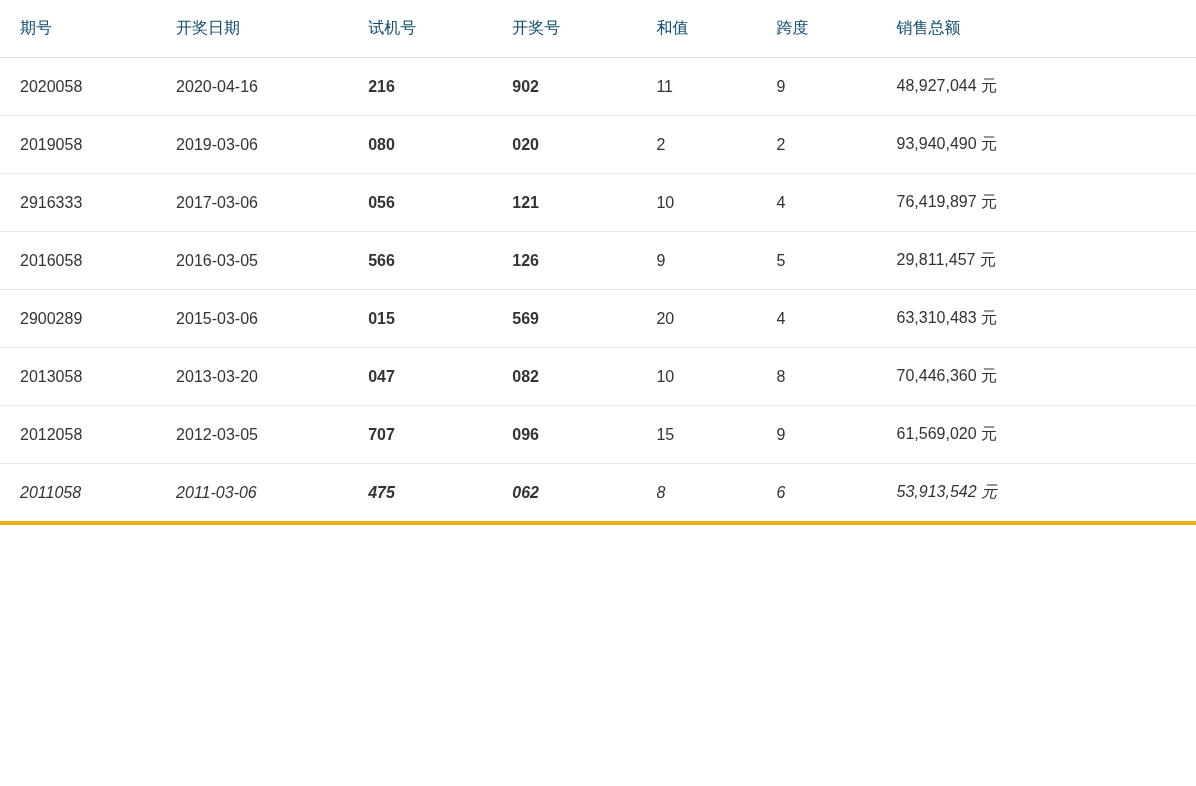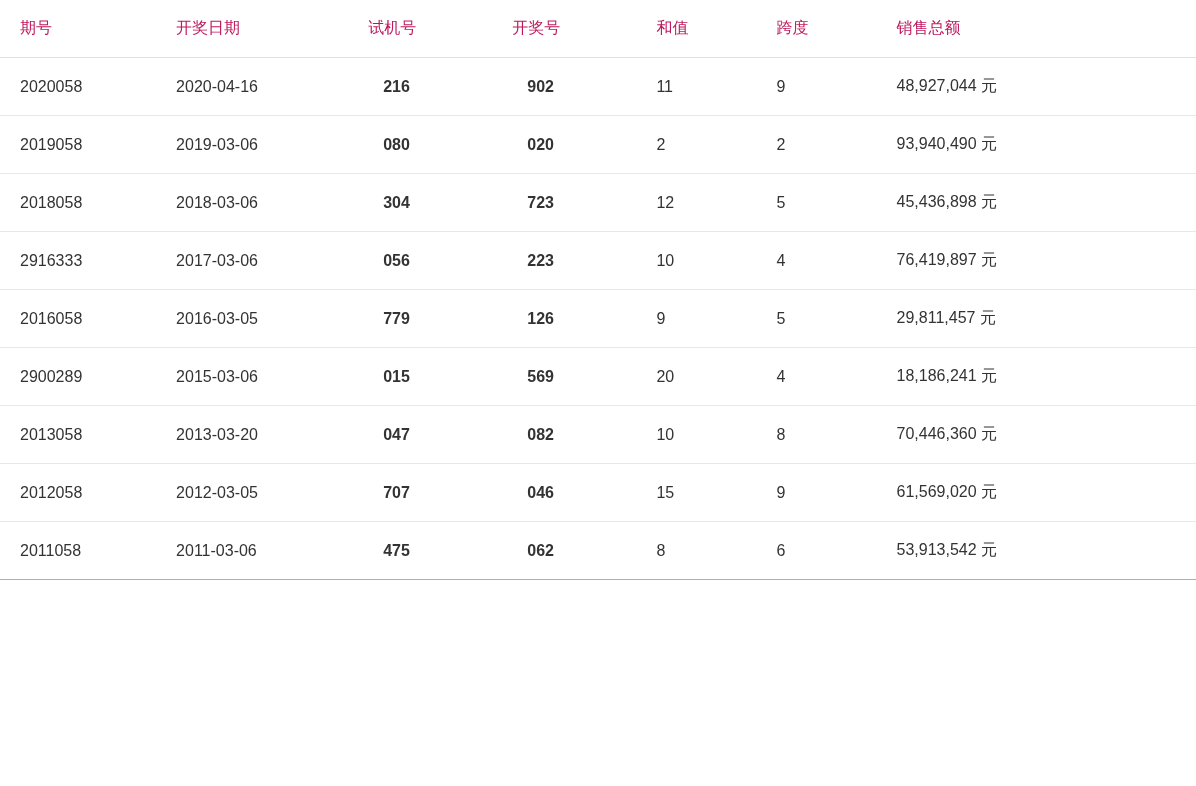--- a/index.html
+++ b/index.html
@@ -29,39 +29,39 @@
 
     thead tr {
       border-bottom: 1px solid #e0e0e0;
     }
 
     th {
       text-align: left;
       padding: 18px 20px;
       font-weight: normal;
       font-size: 16px;
-      color: #be185d;
+      color: #0c4a6e;
       border-bottom: 1px solid #e0e0e0;
     }
 
     td {
       padding: 18px 20px;
       font-size: 16px;
       color: #333;
       border-bottom: 1px solid #e8e8e8;
       vertical-align: middle;
     }
 
     tbody tr:last-child td {
-      border-bottom: 1px solid #eab308;
+      border-bottom: 4px solid #eab308;
+      font-style: italic;
     }
 
     .bold-num {
       font-weight: bold;
-      margin-left: 15px;
     }
 
     col.col-qihao   { width: 130px; }
     col.col-date    { width: 160px; }
     col.col-shiji   { width: 120px; }
     col.col-kaijang { width: 120px; }
     col.col-hezhi   { width: 100px; }
     col.col-kuadu   { width: 100px; }
     col.col-sales   { width: 266px; }
   </style>
@@ -103,69 +103,60 @@
         <tr>
           <td>2019058</td>
           <td>2019-03-06</td>
           <td><span class="bold-num">080</span></td>
           <td><span class="bold-num">020</span></td>
           <td>2</td>
           <td>2</td>
           <td>93,940,490 元</td>
         </tr>
         <tr>
-          <td>2018058</td>
-          <td>2018-03-06</td>
-          <td><span class="bold-num">304</span></td>
-          <td><span class="bold-num">723</span></td>
-          <td>12</td>
-          <td>5</td>
-          <td>45,436,898 元</td>
-        </tr>
-        <tr>
           <td>2916333</td>
           <td>2017-03-06</td>
           <td><span class="bold-num">056</span></td>
-          <td><span class="bold-num">223</span></td>
+          <td><span class="bold-num">121</span></td>
           <td>10</td>
           <td>4</td>
           <td>76,419,897 元</td>
         </tr>
         <tr>
           <td>2016058</td>
           <td>2016-03-05</td>
-          <td><span class="bold-num">779</span></td>
+          <td><span class="bold-num">566</span></td>
           <td><span class="bold-num">126</span></td>
           <td>9</td>
           <td>5</td>
           <td>29,811,457 元</td>
         </tr>
         <tr>
           <td>2900289</td>
           <td>2015-03-06</td>
           <td><span class="bold-num">015</span></td>
           <td><span class="bold-num">569</span></td>
           <td>20</td>
           <td>4</td>
-          <td>18,186,241 元</td>
+          <td>63,310,483 元</td>
         </tr>
         <tr>
           <td>2013058</td>
           <td>2013-03-20</td>
           <td><span class="bold-num">047</span></td>
           <td><span class="bold-num">082</span></td>
           <td>10</td>
           <td>8</td>
           <td>70,446,360 元</td>
         </tr>
         <tr>
           <td>2012058</td>
           <td>2012-03-05</td>
           <td><span class="bold-num">707</span></td>
-          <td><span class="bold-num">046</span></td>
+          <td><span class="bold-num">096</span></td>
           <td>15</td>
           <td>9</td>
           <td>61,569,020 元</td>
         </tr>
         <tr>
           <td>2011058</td>
           <td>2011-03-06</td>
           <td><span class="bold-num">475</span></td>
           <td><span class="bold-num">062</span></td>
           <td>8</td>

